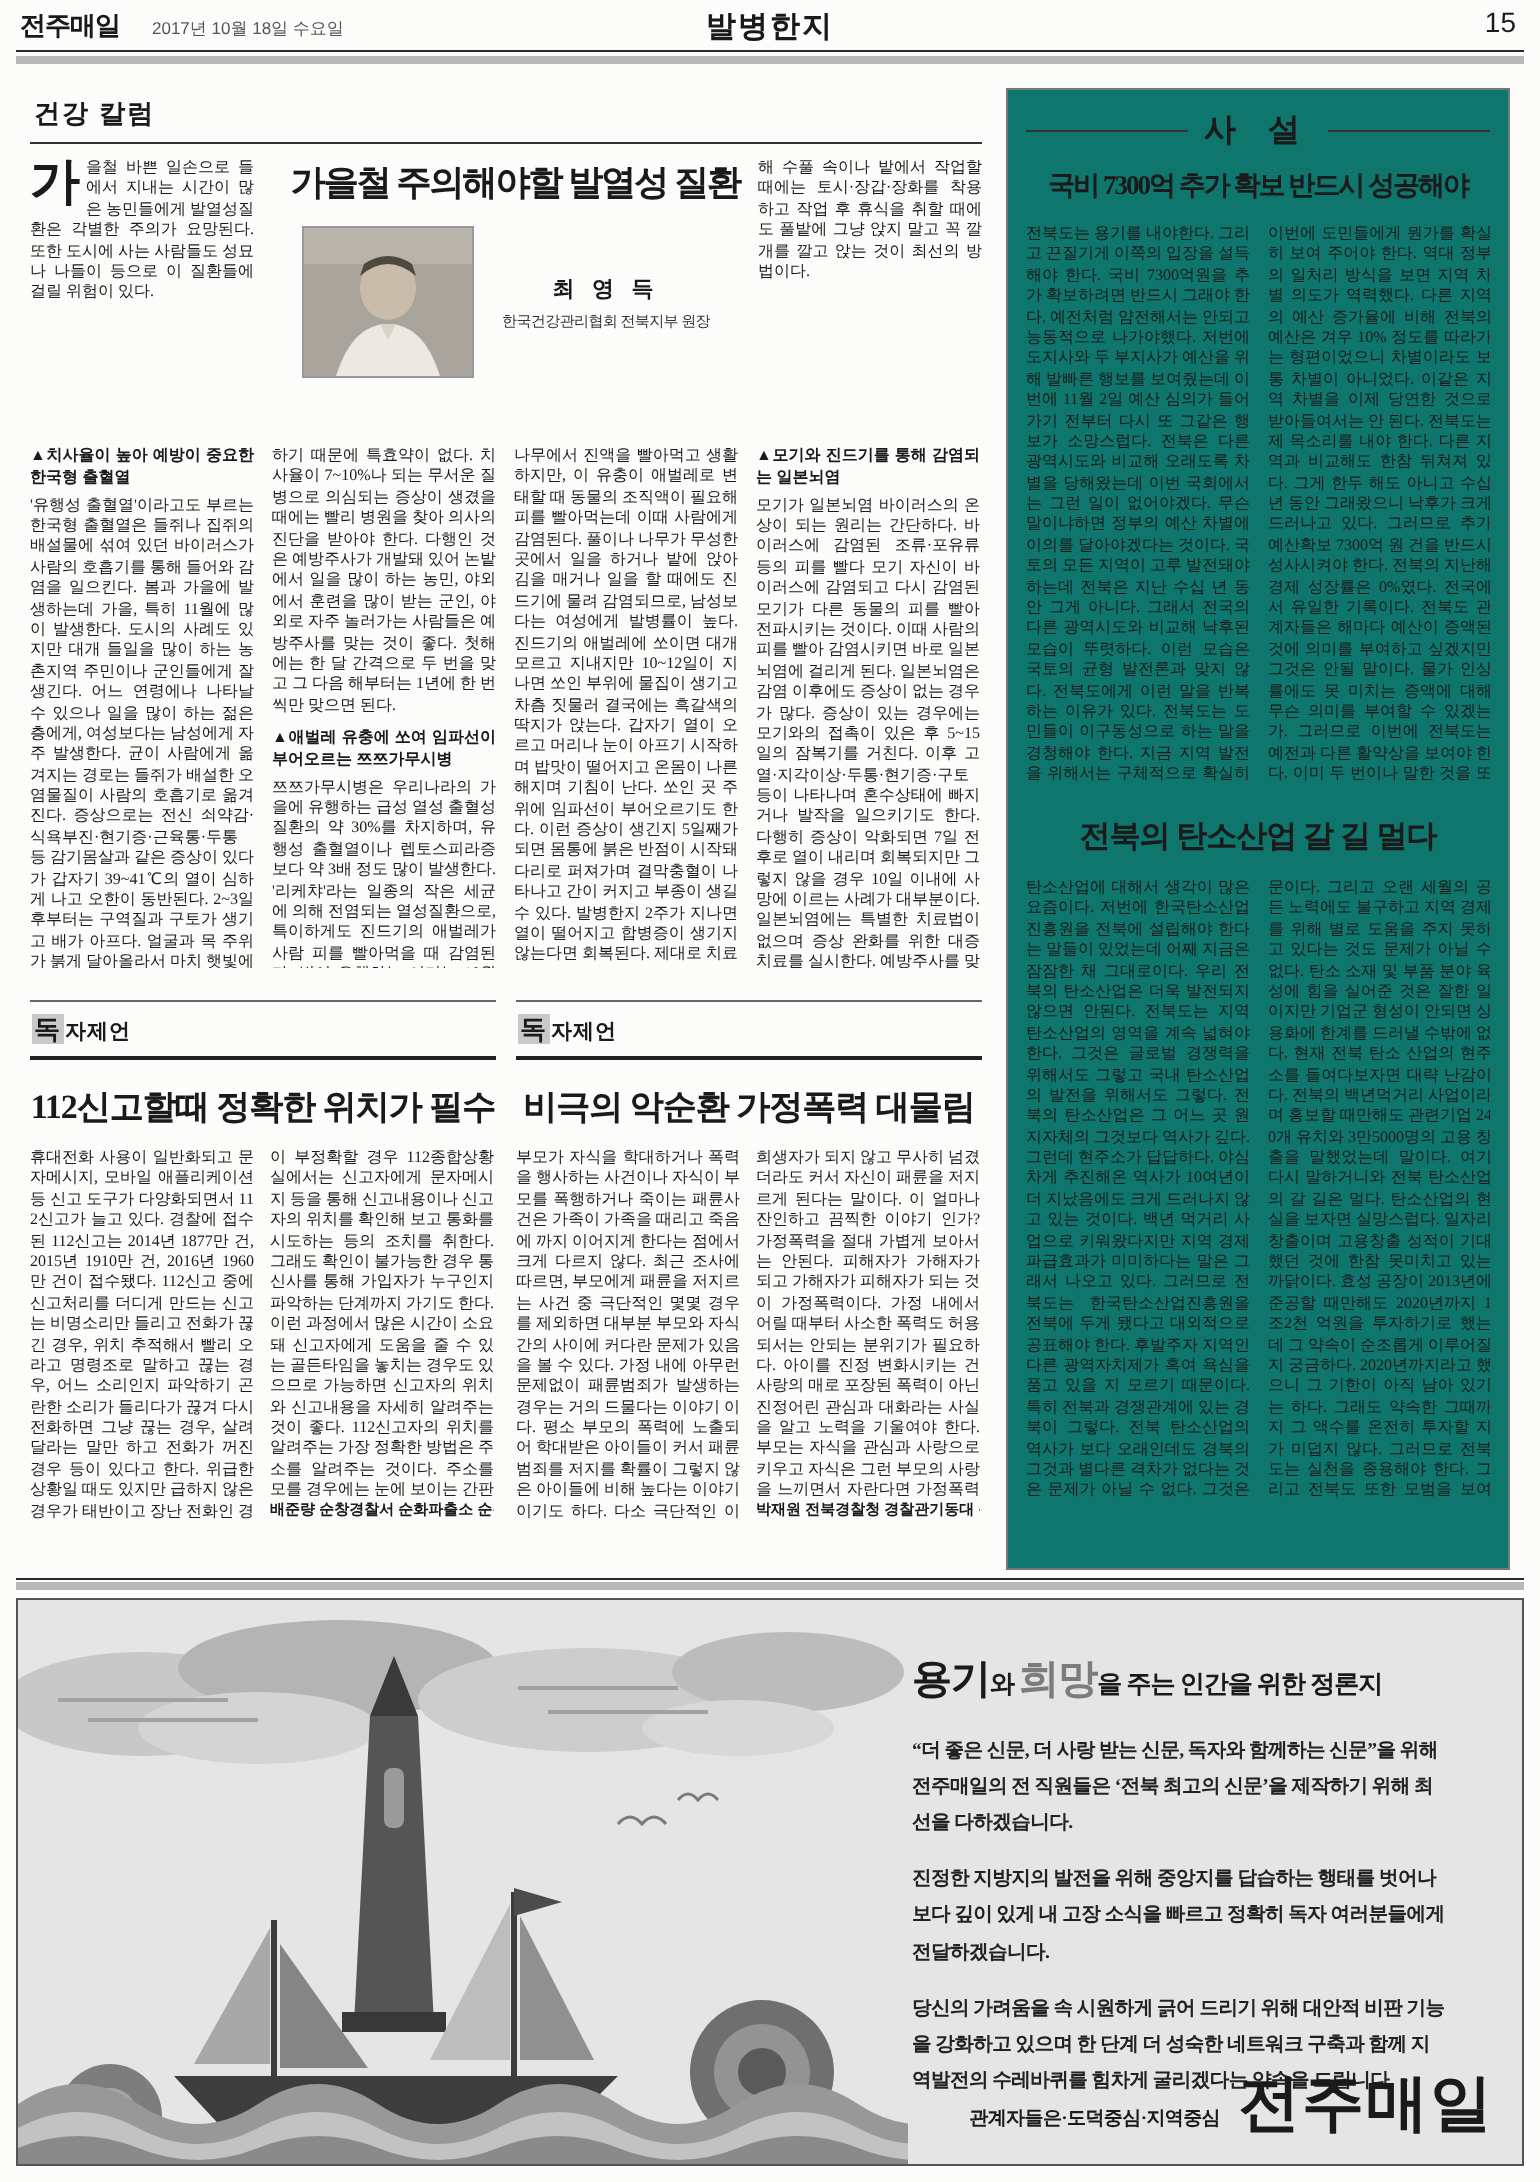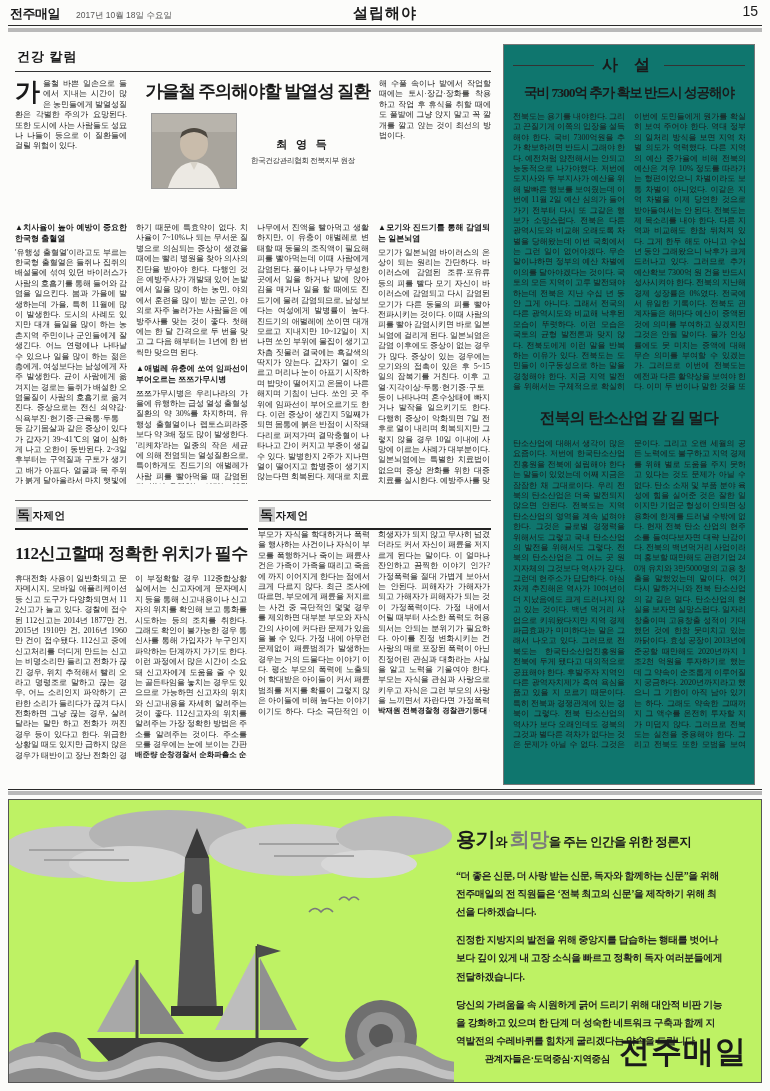--- a/index.html
+++ b/index.html
@@ -63,21 +63,21 @@
              margin:14px 0 10px;white-space:nowrap;}
   .ed-cols{display:flex;gap:9px;overflow:hidden;}
   .ed-cols.first{height:282px;}
   .ed-cols.second{height:312px;}
   .e-col{width:112px;flex:0 0 112px;font-size:8px;line-height:1.3;text-align:justify;
          word-break:break-all;overflow:hidden;}
   
   .bottom-rule-dark{top:789px;}
   .bottom-rule-gray{top:791px;}
   .ad-box{position:absolute;top:799px;left:8px;right:8px;height:284px;border:1px solid #555;
-          box-sizing:border-box;display:flex;background:#bef264;overflow:hidden;}
+          box-sizing:border-box;display:flex;background:#e5e5e5;overflow:hidden;}
   .ad-art{flex:0 0 445px;position:relative;}
   .ad-art svg{display:block;}
   .ad-text{flex:1;position:relative;padding:26px 14px 8px 2px;box-sizing:border-box;}
   .ad-tagline{white-space:nowrap;}
   .tag-big{font-weight:bold;font-size:20px;letter-spacing:-0.5px;}
   .tag-big.lite{color:#7c7c7c;}
   .tag-small{font-weight:bold;font-size:12.5px;letter-spacing:-0.5px;}
   .ad-paras{margin-top:14px;width:268px;}
   .ad-para{font-size:9.8px;line-height:1.85;color:#222;margin-bottom:10px;letter-spacing:-0.3px;
            text-align:left;font-weight:bold;}
@@ -86,21 +86,21 @@
   .ad-logo{font-weight:bold;font-size:31px;letter-spacing:1px;font-family:"Liberation Sans",sans-serif;}
 </style>
 </head>
 <body>
 
 <div class="page">
 
   <div class="hdr">
     <span class="masthead">전주매일</span>
     <span class="date">2017년 10월 18일 수요일</span>
-    <div class="section">설립해야</div>
+    <div class="section">발병한지</div>
     <span class="pagenum">15</span>
   </div>
   <div class="rule-dark" style="top:25px"></div>
   <div class="rule-gray" style="top:28px"></div>
 
   <div class="main">
 
     <div class="left-col">
 
       <div class="health-box">
@@ -163,20 +163,21 @@
               <div class="r-text">이 부정확할 경우 112종합상황실에서는 신고자에게 문자메시지 등을 통해 신고내용이나 신고자의 위치를 확인해 보고 통화를 시도하는 등의 조치를 취한다. 그래도 확인이 불가능한 경우 통신사를 통해 가입자가 누구인지 파악하는 단계까지 가기도 한다. 이런 과정에서 많은 시간이 소요돼 신고자에게 도움을 줄 수 있는 골든타임을 놓치는 경우도 있으므로 가능하면 신고자의 위치와 신고내용을 자세히 알려주는 것이 좋다. 112신고자의 위치를 알려주는 가장 정확한 방법은 주소를 알려주는 것이다. 주소를 모를 경우에는 눈에 보이는 간판이나 가게 전화번호, 전봇대 번호 등을 알려주는 것이다.</div>
               <div class="byline">배준량 순창경찰서 순화파출소 순경</div>
             </div>
           </div>
         </div>
 
         <div class="reader-box">
           <div class="reader-label">
             <span class="label-first">독</span><span>자제언</span>
           </div>
+          <div class="reader-title">비극의 악순환 가정폭력 대물림</div>
           <div class="reader-cols">
             <div class="r-col">
               <div class="r-text">부모가 자식을 학대하거나 폭력을 행사하는 사건이나 자식이 부모를 폭행하거나 죽이는 패륜사건은 가족이 가족을 때리고 죽음에 까지 이어지게 한다는 점에서 크게 다르지 않다. 최근 조사에 따르면, 부모에게 패륜을 저지르는 사건 중 극단적인 몇몇 경우를 제외하면 대부분 부모와 자식 간의 사이에 커다란 문제가 있음을 볼 수 있다. 가정 내에 아무런 문제없이 패륜범죄가 발생하는 경우는 거의 드물다는 이야기 이다. 평소 부모의 폭력에 노출되어 학대받은 아이들이 커서 패륜범죄를 저지를 확률이 그렇지 않은 아이들에 비해 높다는 이야기이기도 하다. 다소 극단적인 이야기지만 아이일 때 부모로부터 가정폭력의 희생자가 되거나,</div>
             </div>
             <div class="r-col">
               <div class="r-text">희생자가 되지 않고 무사히 넘겼더라도 커서 자신이 패륜을 저지르게 된다는 말이다. 이 얼마나 잔인하고 끔찍한 이야기 인가? 가정폭력을 절대 가볍게 보아서는 안된다. 피해자가 가해자가 되고 가해자가 피해자가 되는 것이 가정폭력이다. 가정 내에서 어릴 때부터 사소한 폭력도 허용되서는 안되는 분위기가 필요하다. 아이를 진정 변화시키는 건 사랑의 매로 포장된 폭력이 아닌 진정어린 관심과 대화라는 사실을 알고 노력을 기울여야 한다. 부모는 자식을 관심과 사랑으로 키우고 자식은 그런 부모의 사랑을 느끼면서 자란다면 가정폭력으로 인해 벌어지는 비극의 악순환은 사라질 것이다.</div>
               <div class="byline">박재원 전북경찰청 경찰관기동대 순경</div>
             </div>
           </div>
         </div>

